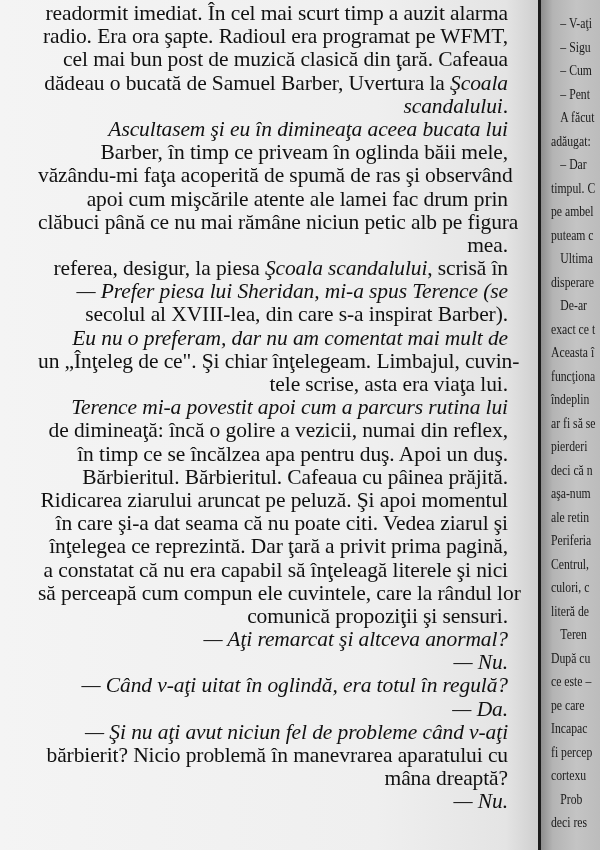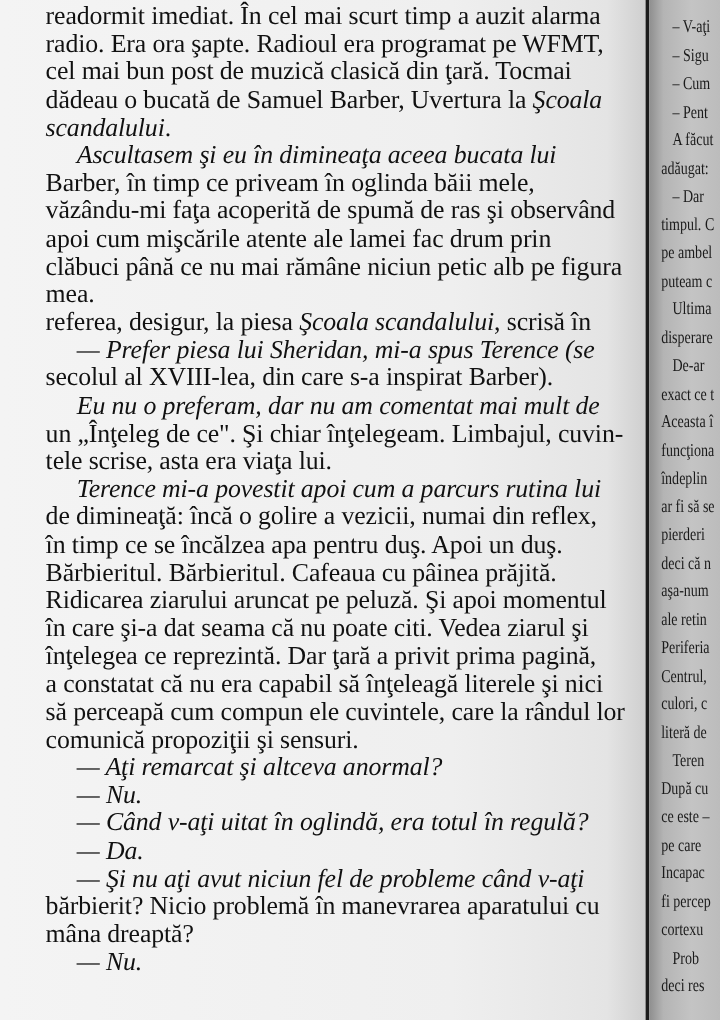--- a/index.html
+++ b/index.html
@@ -12,21 +12,21 @@
     .main-page {
       position: absolute; left: 0; top: 0; width: 538px; height: 850px;
       background: linear-gradient(90deg, #f4f4f4 0%, #efefef 70%, #e4e4e4 94%, #cfcfcf 100%);
     }
     .main-text {
       position: absolute; left: 38px; top: 2px; width: 470px;
       font-family: "Liberation Serif", "DejaVu Serif", serif;
       font-size: 21.5px; line-height: 23.2px;
       letter-spacing: -0.1px;
     }
-    .line { white-space: nowrap; height: 23.2px; }
+    .line { white-space: nowrap; height: 23.2px; text-align: right; }
     .indent { padding-left: 26px; font-style: italic; }
     .it { font-style: italic; margin-top: 16px; }
     .gutter {
       position: absolute; left: 538px; top: 0; width: 3px; height: 850px;
       background: #1c1c1c;
     }
     .facing-page {
       position: absolute; left: 541px; top: 0; width: 59px; height: 850px;
       background: linear-gradient(90deg, #8e8e8e 0%, #b4b4b4 20%, #c4c4c4 60%, #bcbcbc 100%);
       overflow: hidden;
@@ -40,21 +40,21 @@
     .facing-line { white-space: nowrap; height: 23.5px; }
     .facing-indent { padding-left: 12px; }
   </style>
 </head>
 <body>
 
 <div class="main-page">
   <div class="main-text" id="main-text">
       <div class="line"><span>readormit imediat. În cel mai scurt timp a auzit alarma</span></div>
       <div class="line"><span>radio. Era ora şapte. Radioul era programat pe WFMT,</span></div>
-      <div class="line"><span>cel mai bun post de muzică clasică din ţară. Tocmai</span></div>
+      <div class="line"><span>cel mai bun post de muzică clasică din ţară. Cafeaua</span></div>
       <div class="line"><span>dădeau o bucată de Samuel Barber, Uvertura la </span><span class="it">Şcoala</span></div>
       <div class="line"><span></span><span class="it">scandalului</span><span>.</span></div>
       <div class="line indent"><span>Ascultasem şi eu în dimineaţa aceea bucata lui</span></div>
       <div class="line"><span>Barber, în timp ce priveam în oglinda băii mele,</span></div>
       <div class="line"><span>văzându-mi faţa acoperită de spumă de ras şi observând</span></div>
       <div class="line"><span>apoi cum mişcările atente ale lamei fac drum prin</span></div>
       <div class="line"><span>clăbuci până ce nu mai rămâne niciun petic alb pe figura</span></div>
       <div class="line"><span>mea.</span></div>
       <div class="line"><span>referea, desigur, la piesa </span><span class="it">Şcoala scandalului</span><span>, scrisă în</span></div>
       <div class="line indent"><span>— Prefer piesa lui Sheridan, mi-a spus Terence (se</span></div>

